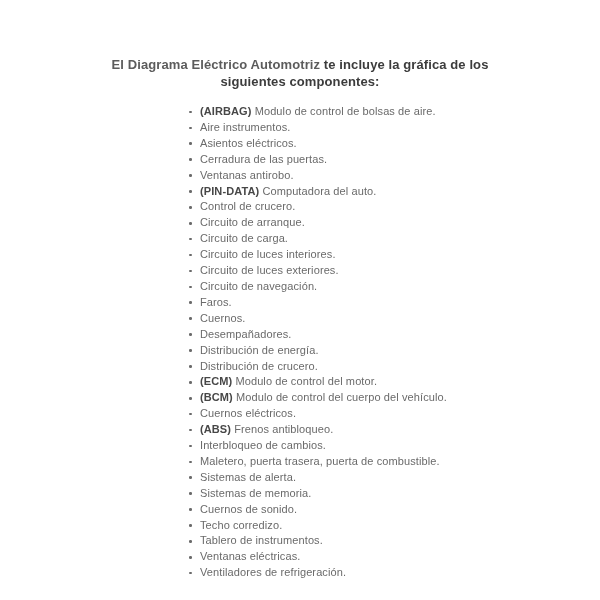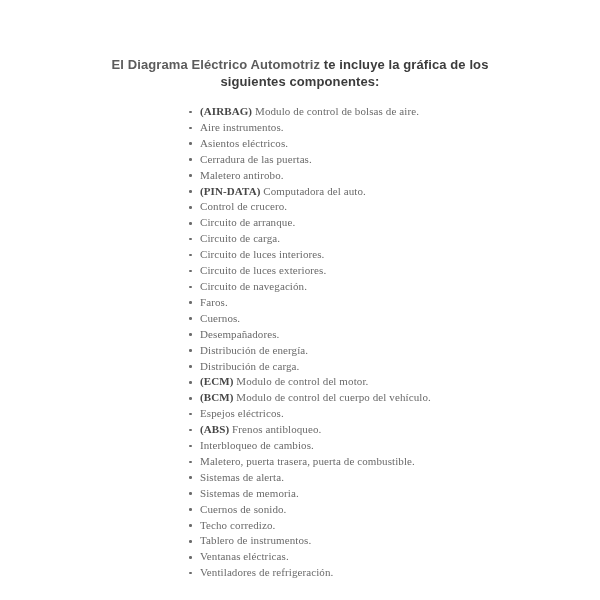--- a/index.html
+++ b/index.html
@@ -37,21 +37,20 @@
     margin-left: 187px;
   }
   ul.components li {
     position: relative;
     padding-left: 13px;
     font-size: 11px;
     line-height: 15.9px;
     color: #6a6a6a;
     letter-spacing: 0.1px;
     white-space: nowrap;
-    font-family: Liberation Serif, serif;
   }
   ul.components li::before {
     content: "";
     position: absolute;
     left: 2px;
     top: 6.6px;
     width: 2.6px;
     height: 2.6px;
     border-radius: 50%;
     background: #6a6a6a;
@@ -65,36 +64,36 @@
 <body>
 
 <div class="page">
   <h2 class="title"><span>El Diagrama Eléctrico Automotriz </span><span class="title-bold">te incluye la gráfica de los siguientes componentes:</span></h2>
 
   <ul class="components">
       <li><strong>(AIRBAG)</strong> <span>Modulo de control de bolsas de aire.</span></li>
       <li><span>Aire instrumentos.</span></li>
       <li><span>Asientos eléctricos.</span></li>
       <li><span>Cerradura de las puertas.</span></li>
-      <li><span>Maletero antirobo.</span></li>
+      <li><span>Ventanas antirobo.</span></li>
       <li><strong>(PIN-DATA)</strong> <span>Computadora del auto.</span></li>
       <li><span>Control de crucero.</span></li>
       <li><span>Circuito de arranque.</span></li>
       <li><span>Circuito de carga.</span></li>
       <li><span>Circuito de luces interiores.</span></li>
       <li><span>Circuito de luces exteriores.</span></li>
       <li><span>Circuito de navegación.</span></li>
       <li><span>Faros.</span></li>
       <li><span>Cuernos.</span></li>
       <li><span>Desempañadores.</span></li>
       <li><span>Distribución de energía.</span></li>
-      <li><span>Distribución de carga.</span></li>
+      <li><span>Distribución de crucero.</span></li>
       <li><strong>(ECM)</strong> <span>Modulo de control del motor.</span></li>
       <li><strong>(BCM)</strong> <span>Modulo de control del cuerpo del vehículo.</span></li>
-      <li><span>Espejos eléctricos.</span></li>
+      <li><span>Cuernos eléctricos.</span></li>
       <li><strong>(ABS)</strong> <span>Frenos antibloqueo.</span></li>
       <li><span>Interbloqueo de cambios.</span></li>
       <li><span>Maletero, puerta trasera, puerta de combustible.</span></li>
       <li><span>Sistemas de alerta.</span></li>
       <li><span>Sistemas de memoria.</span></li>
       <li><span>Cuernos de sonido.</span></li>
       <li><span>Techo corredizo.</span></li>
       <li><span>Tablero de instrumentos.</span></li>
       <li><span>Ventanas eléctricas.</span></li>
       <li><span>Ventiladores de refrigeración.</span></li>

